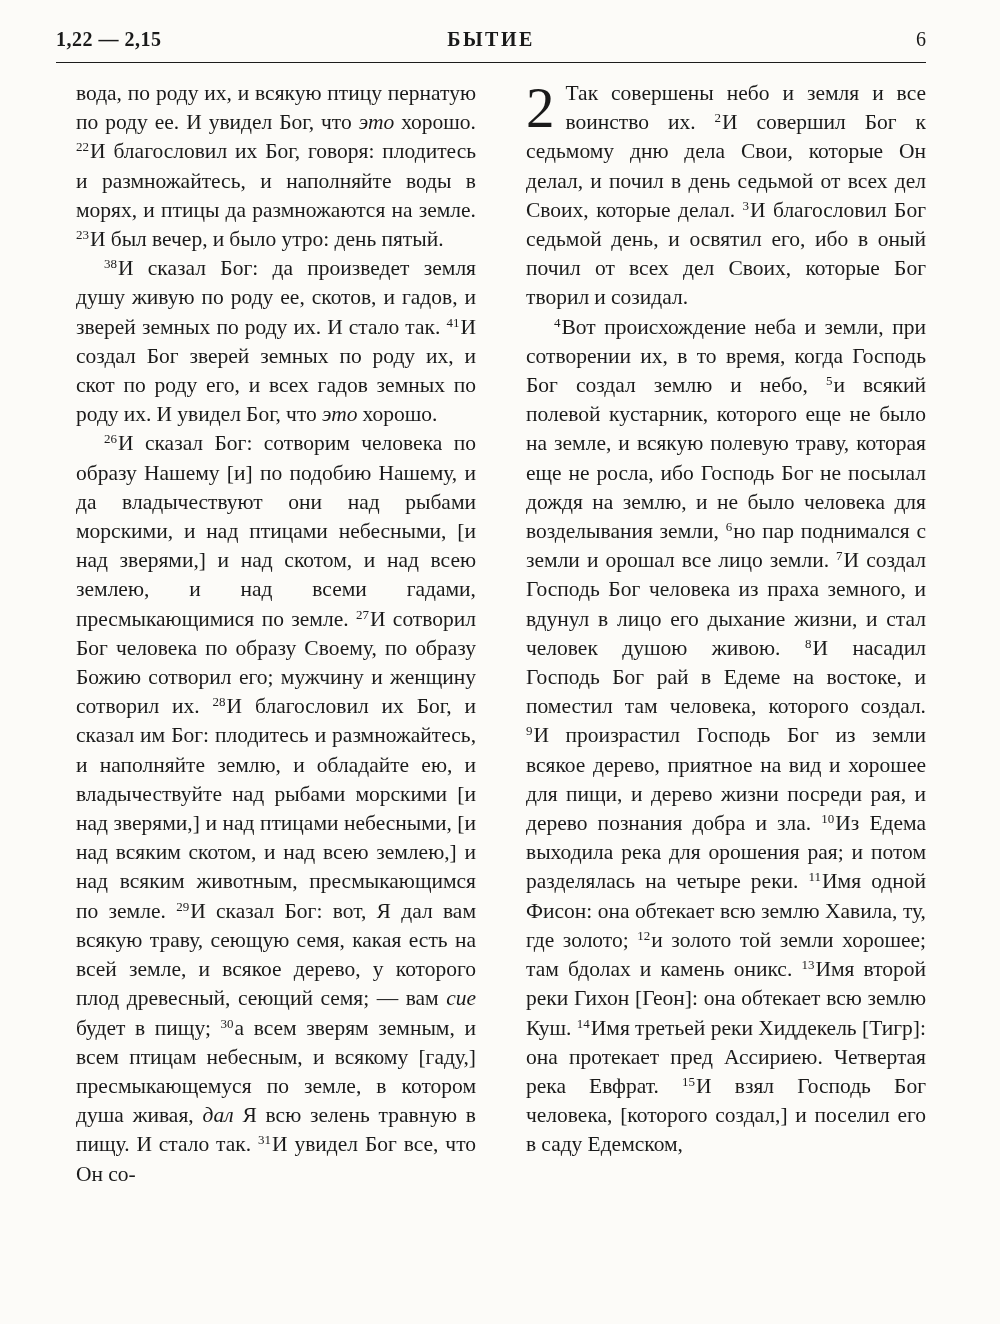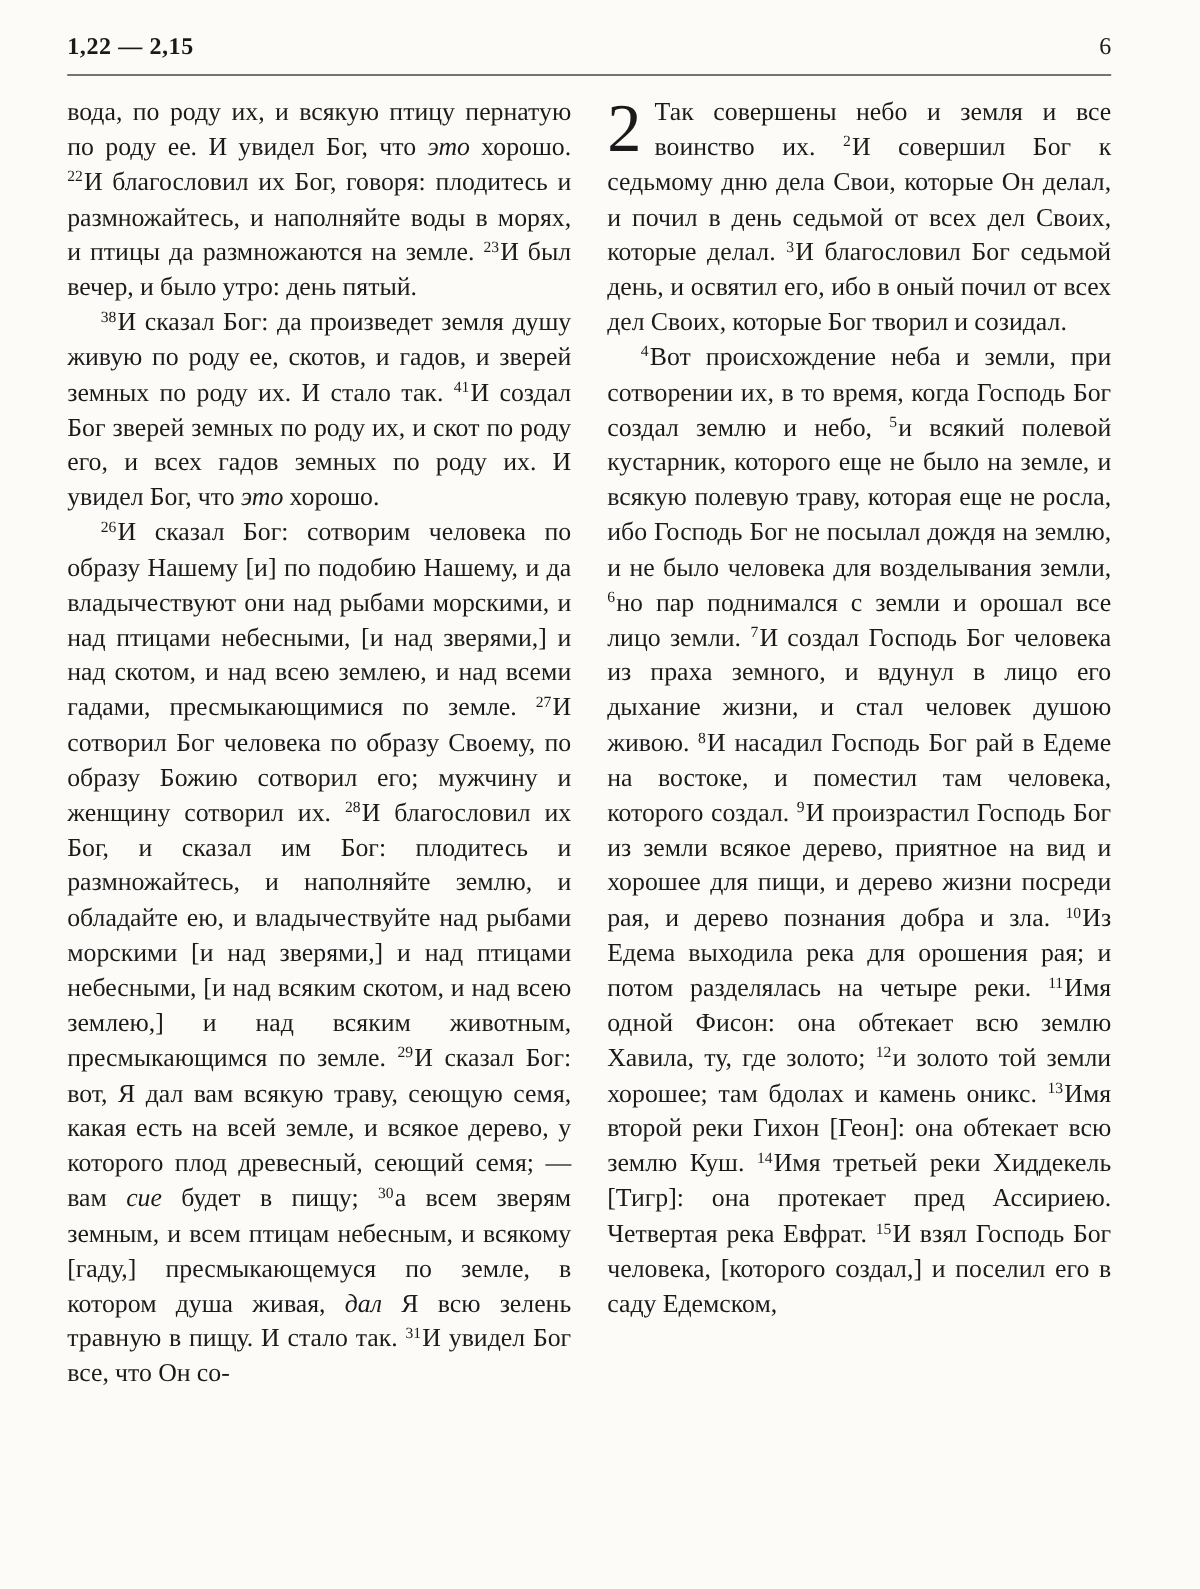--- a/index.html
+++ b/index.html
@@ -46,21 +46,21 @@
   .col {
     flex: 1;
     min-width: 0;
     text-align: justify;
     font-size: 21.5px;
     line-height: 29.2px;
     hyphens: auto;
     -webkit-hyphens: auto;
     word-spacing: -0.2px;
   }
-  .para { text-indent: 0; }
+  .para { text-indent: 0; margin-left: 20px; }
   .para.indent { text-indent: 28px; }
 
   sup.verse-num {
     font-size: 13px;
     line-height: 0;
     vertical-align: baseline;
     position: relative;
     top: -7px;
     margin-right: 1px;
   }
@@ -74,20 +74,21 @@
     font-weight: 400;
   }
 </style>
 </head>
 <body>
 
 <div class="page" lang="ru">
 
   <header class="page-header">
     <span class="hdr-left">1,22 — 2,15</span>
+    <span class="hdr-center">БЫТИЕ</span>
     <span class="hdr-right">6</span>
   </header>
 
   <div class="rule"></div>
 
   <main class="columns">
     <div class="col">
         <p class="para">вода, по роду их, и всякую птицу пернатую по роду ее. И увидел Бог, что <em class="emph">это</em> хорошо. <sup class="verse-num">22</sup>И благословил их Бог, говоря: плодитесь и размножайтесь, и наполняйте воды в морях, и птицы да размножаются на земле. <sup class="verse-num">23</sup>И был вечер, и было утро: день пятый.</p>
         <p class="para indent"><sup class="verse-num">38</sup>И сказал Бог: да произведет земля душу живую по роду ее, скотов, и гадов, и зверей земных по роду их. И стало так. <sup class="verse-num">41</sup>И создал Бог зверей земных по роду их, и скот по роду его, и всех гадов земных по роду их. И увидел Бог, что <em class="emph">это</em> хорошо.</p>
         <p class="para indent"><sup class="verse-num">26</sup>И сказал Бог: сотворим человека по образу Нашему [и] по подобию Нашему, и да владычествуют они над рыбами морскими, и над птицами небесными, [и над зверями,] и над скотом, и над всею землею, и над всеми гадами, пресмыкающимися по земле. <sup class="verse-num">27</sup>И сотворил Бог человека по образу Своему, по образу Божию сотворил его; мужчину и женщину сотворил их. <sup class="verse-num">28</sup>И благословил их Бог, и сказал им Бог: плодитесь и размножайтесь, и наполняйте землю, и обладайте ею, и владычествуйте над рыбами морскими [и над зверями,] и над птицами небесными, [и над всяким скотом, и над всею землею,] и над всяким животным, пресмыкающимся по земле. <sup class="verse-num">29</sup>И сказал Бог: вот, Я дал вам всякую траву, сеющую семя, какая есть на всей земле, и всякое дерево, у которого плод древесный, сеющий семя; — вам <em class="emph">сие</em> будет в пищу; <sup class="verse-num">30</sup>а всем зверям земным, и всем птицам небесным, и всякому [гаду,] пресмыкающемуся по земле, в котором душа живая, <em class="emph">дал</em> Я всю зелень травную в пищу. И стало так. <sup class="verse-num">31</sup>И увидел Бог все, что Он со-</p>

